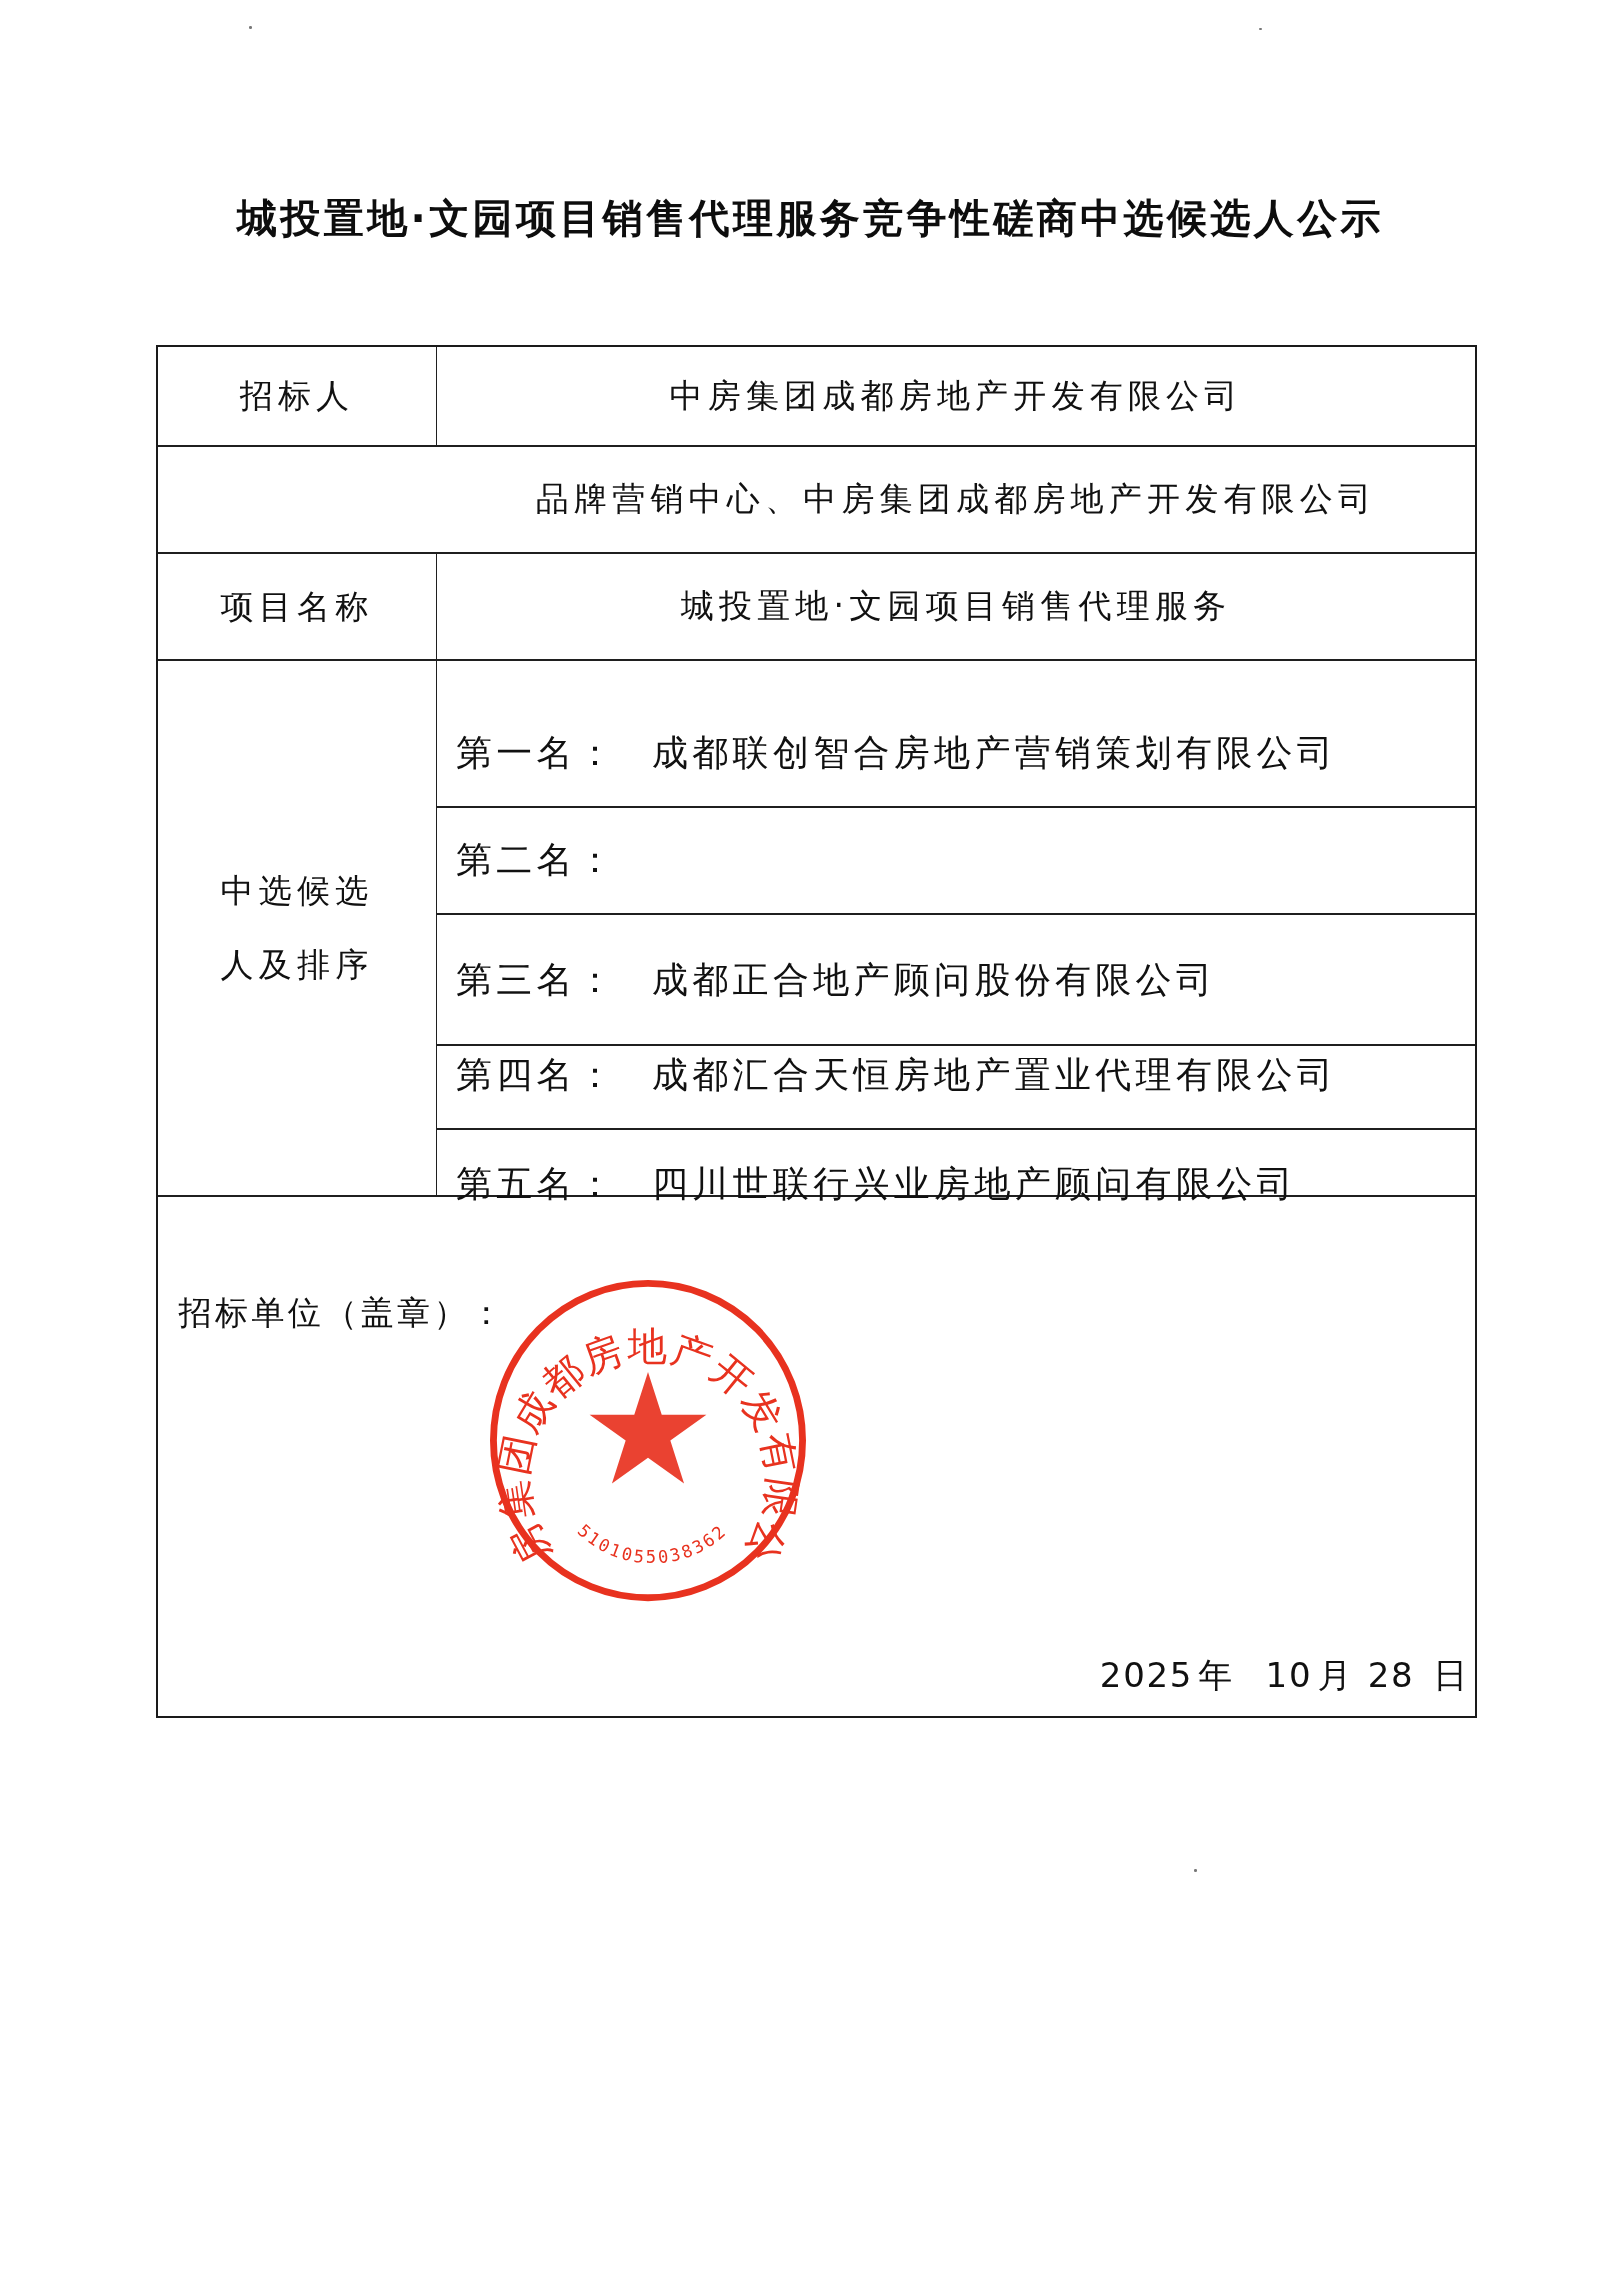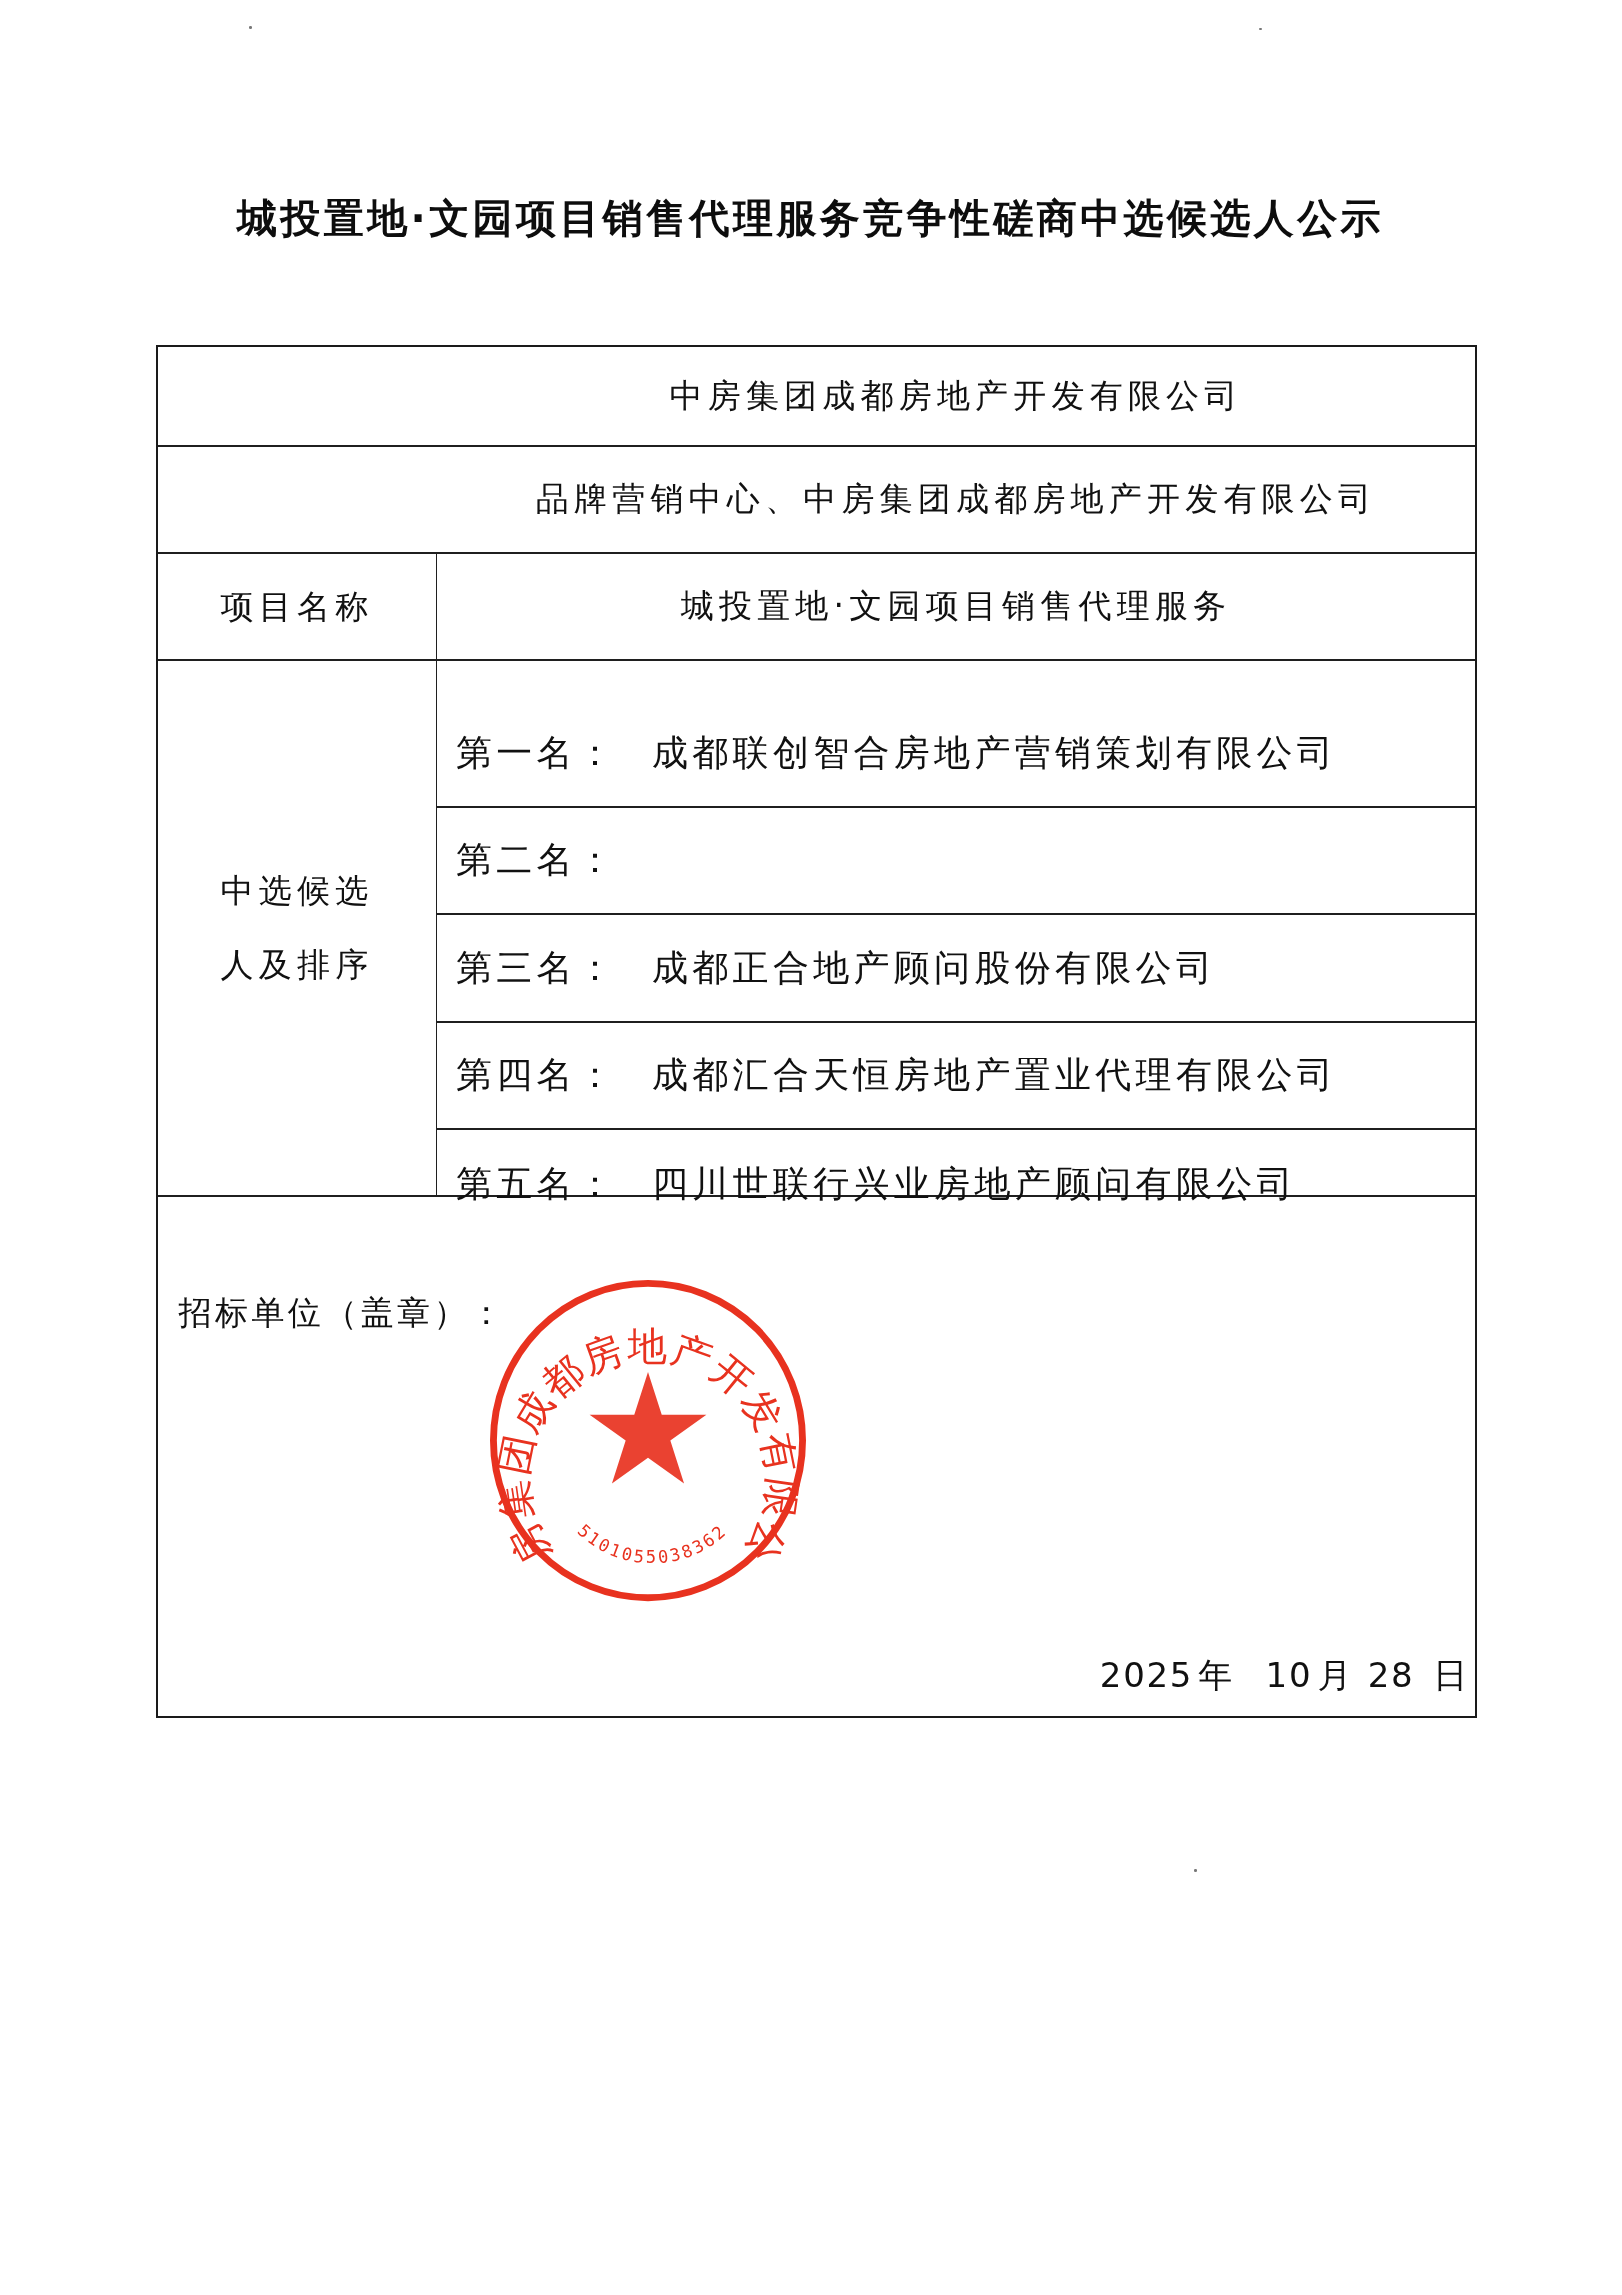--- a/index.html
+++ b/index.html
@@ -25,20 +25,21 @@
   .speck { position:absolute; width:2.6px; height:2.6px; background:#777; border-radius:50%; }
 </style>
 </head>
 <body>
 
 <div class="title">城投置地·文园项目销售代理服务竞争性磋商中选候选人公示</div>
 
 <div class="tbl">
 
   <div class="row" style="top:0;height:100px;">
+    <div class="lab">招标人</div>
     <div class="val">中房集团成都房地产开发有限公司</div>
   </div>
 
   <div class="row" style="top:100px;height:107px;">
     <div class="val">品牌营销中心、中房集团成都房地产开发有限公司</div>
   </div>
 
   <div class="row" style="top:207px;height:107px;">
     <div class="lab">项目名称</div>
     <div class="val">城投置地·文园项目销售代理服务</div>
@@ -53,21 +54,21 @@
       </div>
     </div>
     <div style="position:absolute;left:279px;right:0;top:4px;height:100%;margin-top:36px;">
       <div class="rank" style="top:0;height:107px;">
         <span class="no">第一名：</span>
         <span>成都联创智合房地产营销策划有限公司</span>
       </div>
       <div class="rank" style="top:107px;height:107px;">
         <span class="no">第二名：</span>
       </div>
-      <div class="rank" style="top:215px;height:107px;">
+      <div class="rank" style="top:215px;height:130px;">
         <span class="no">第三名：</span>
         <span>成都正合地产顾问股份有限公司</span>
       </div>
       <div class="rank" style="top:322px;height:107px;">
         <span class="no">第四名：</span>
         <span>成都汇合天恒房地产置业代理有限公司</span>
       </div>
       <div class="rank" style="top:430px;height:107px;border-bottom:none;">
         <span class="no">第五名：</span>
         <span>四川世联行兴业房地产顾问有限公司</span>

